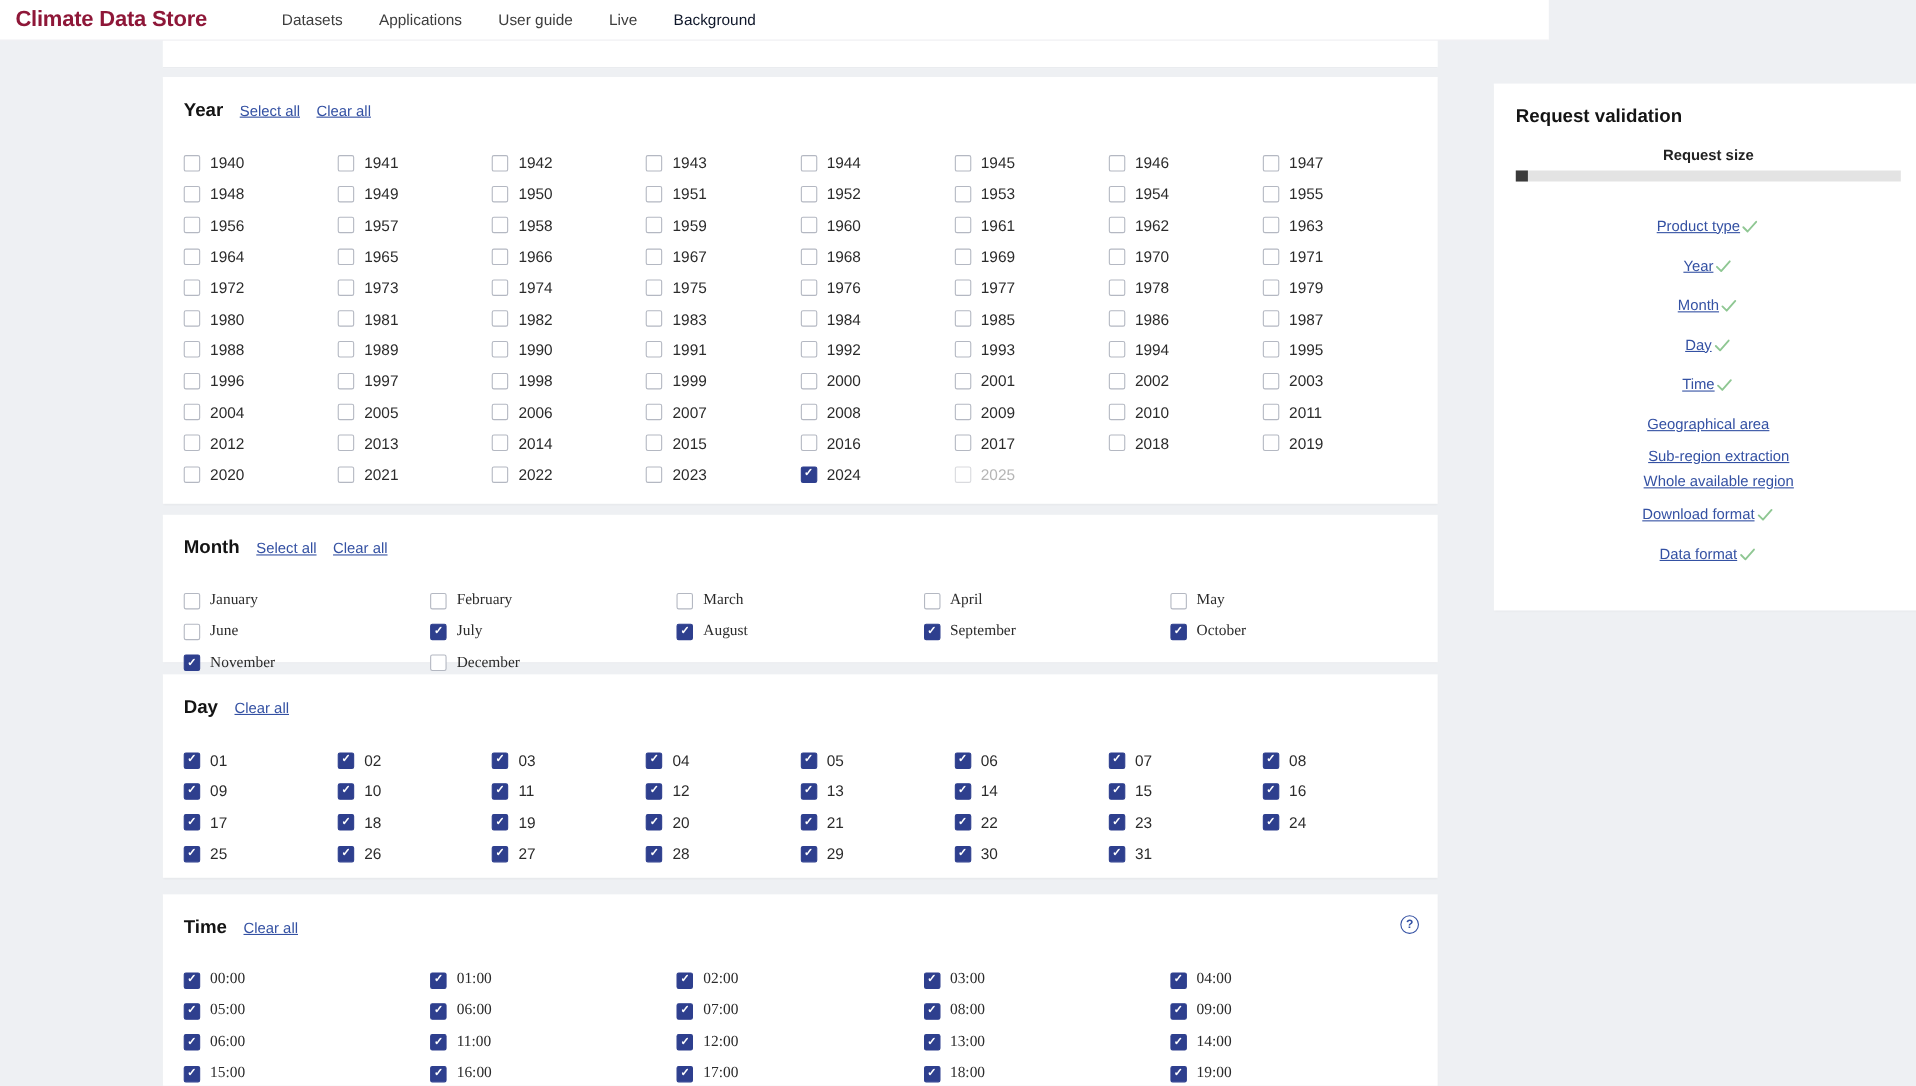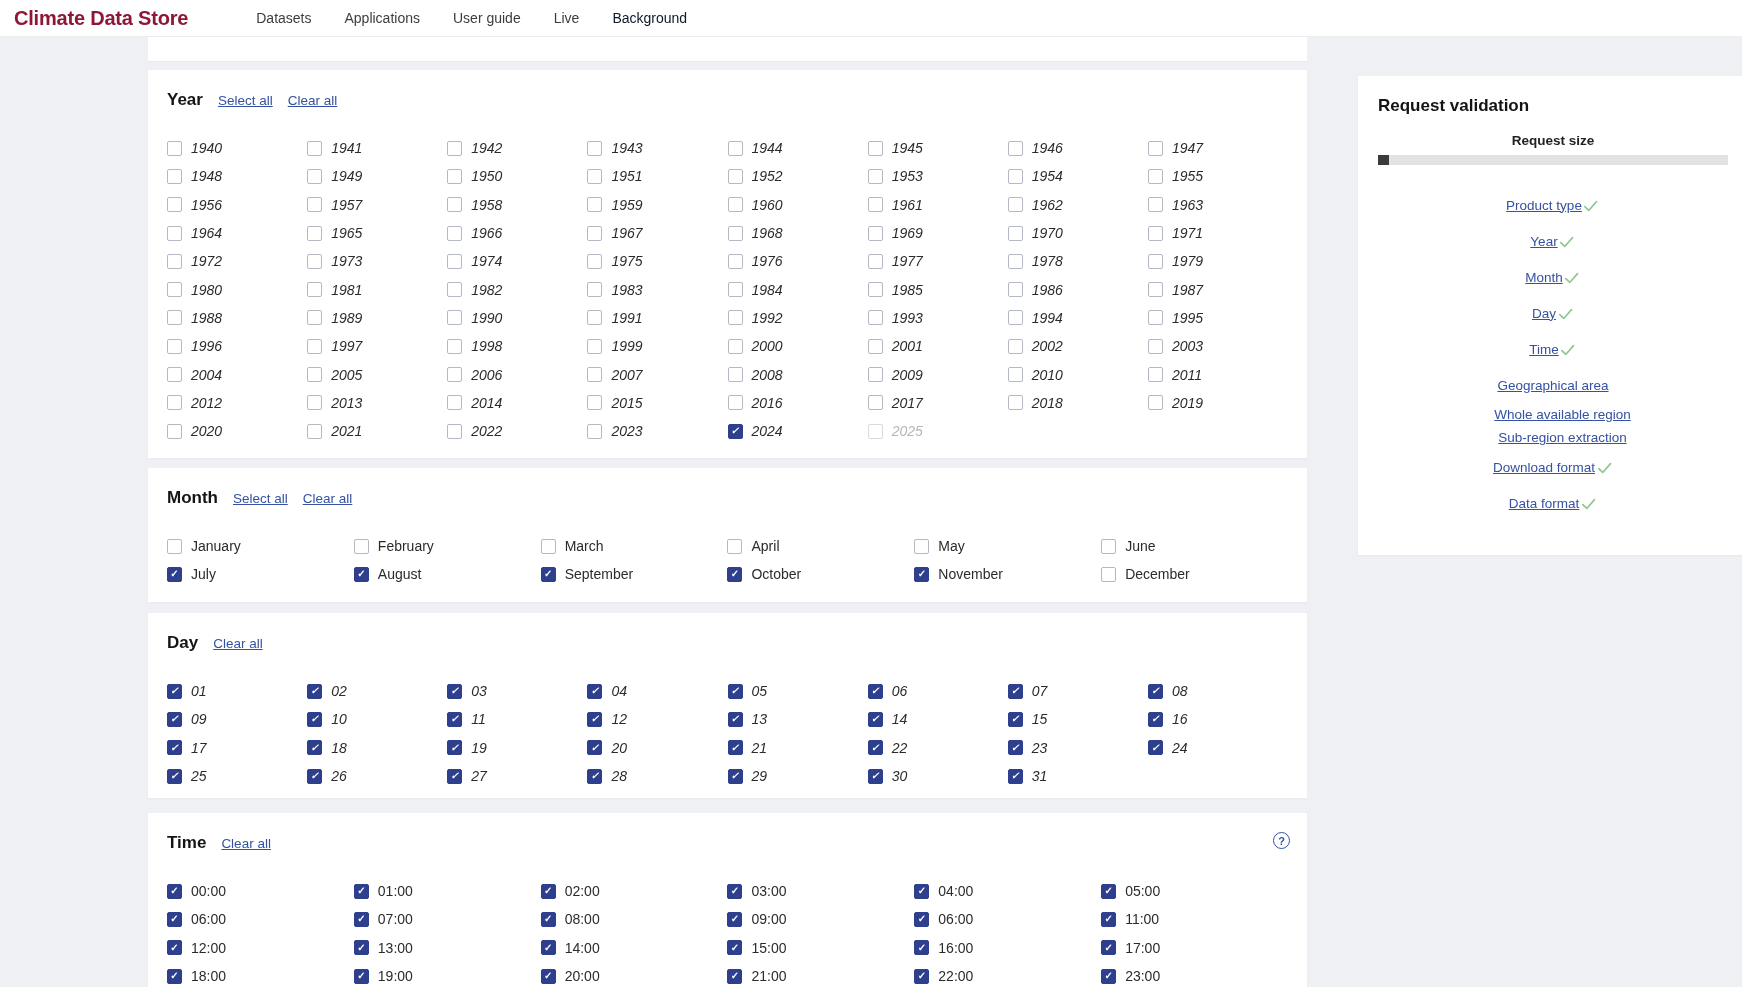--- a/index.html
+++ b/index.html
@@ -7,21 +7,21 @@
   html,body { width:1742px; height:987px; }
   body {
     position:relative; overflow:hidden;
     background:#eef0f3;
     font-family:"Liberation Sans", sans-serif;
     color:#2b2b2b;
   }
 
   
   .topbar {
-    position:absolute; left:0; top:0; width:1742px; height:37px;
+    position:absolute; left:0; top:0; width:1408px; height:37px;
     background:#ffffff; border-bottom:1px solid #ececf0;
     display:flex; align-items:center;
   }
   .logo {
     margin-left:14px; font-size:20px; font-weight:bold;
     color:#8e1738; letter-spacing:-0.2px; cursor:pointer; white-space:nowrap;
   }
   .main-nav { display:flex; align-items:center; margin-left:68px; gap:33px; }
   .nav-item { font-size:14px; color:#3d3d3d; text-decoration:none; cursor:pointer; white-space:nowrap; }
   .nav-item.active { color:#0f172a; }
@@ -44,22 +44,22 @@
   #card-time  { top:813px; height:190px; }
 
   .sec-head { display:flex; align-items:baseline; }
   .sec-title { font-size:17px; font-weight:bold; color:#141414; line-height:20px; }
   .sec-link {
     margin-left:15px; font-size:13.5px; color:#3451a3;
     text-decoration:underline; cursor:pointer;
   }
 
   .grid { display:grid; margin-top:24px; align-items:center; grid-auto-rows:28.3px; }
-  .cols-8 { grid-template-columns:repeat(8,1fr);font-style:italic; }
-  .cols-6 { grid-template-columns:repeat(6,1fr); }
+  .cols-8 { grid-template-columns:repeat(8,1fr); }
+  .cols-6 { grid-template-columns:repeat(5,1fr);font-family:Liberation Serif, serif; }
 
   .cb-item { display:flex; align-items:center; cursor:pointer; }
   .box {
     width:15px; height:15px; flex:0 0 15px; border-radius:2px;
     border:1.5px solid #b4b8c2; background:#ffffff;
     display:flex; align-items:center; justify-content:center;
     font-size:10px; line-height:1; color:#ffffff; font-weight:bold;
   }
   .box.checked { background:#2e3f8e; border-color:#2e3f8e; }
   .cb-label { margin-left:9px; font-size:14px; color:#2b2b2b; }
@@ -800,24 +800,24 @@
         <span class="v-icon">
           <svg viewBox="0 0 24 24" fill="none">
             <path d="M4 13.5 L9.5 19 L20.5 6.5" stroke="#8fc793" stroke-width="2.4" stroke-linecap="round" stroke-linejoin="round"></path>
           </svg>
         </span>
       </div>
       <div class="v-item">
         <a class="v-link">Geographical area</a>
       </div>
       <div class="v-item v-sub">
+        <a class="v-link">Sub-region extraction</a>
+      </div>
+      <div class="v-item v-sub">
         <a class="v-link">Whole available region</a>
-      </div>
-      <div class="v-item v-sub">
-        <a class="v-link">Sub-region extraction</a>
       </div>
       <div class="v-item">
         <a class="v-link">Download format</a>
         <span class="v-icon">
           <svg viewBox="0 0 24 24" fill="none">
             <path d="M4 13.5 L9.5 19 L20.5 6.5" stroke="#8fc793" stroke-width="2.4" stroke-linecap="round" stroke-linejoin="round"></path>
           </svg>
         </span>
       </div>
       <div class="v-item">

